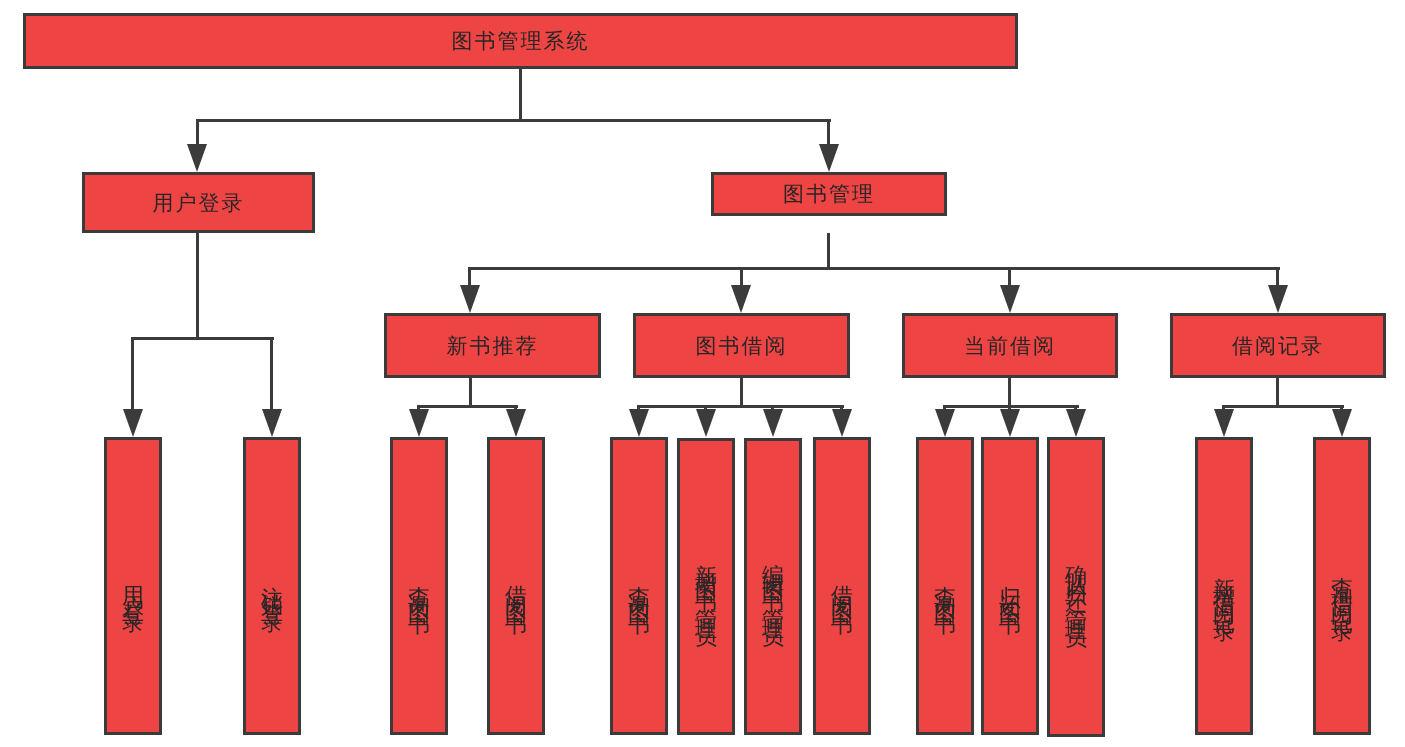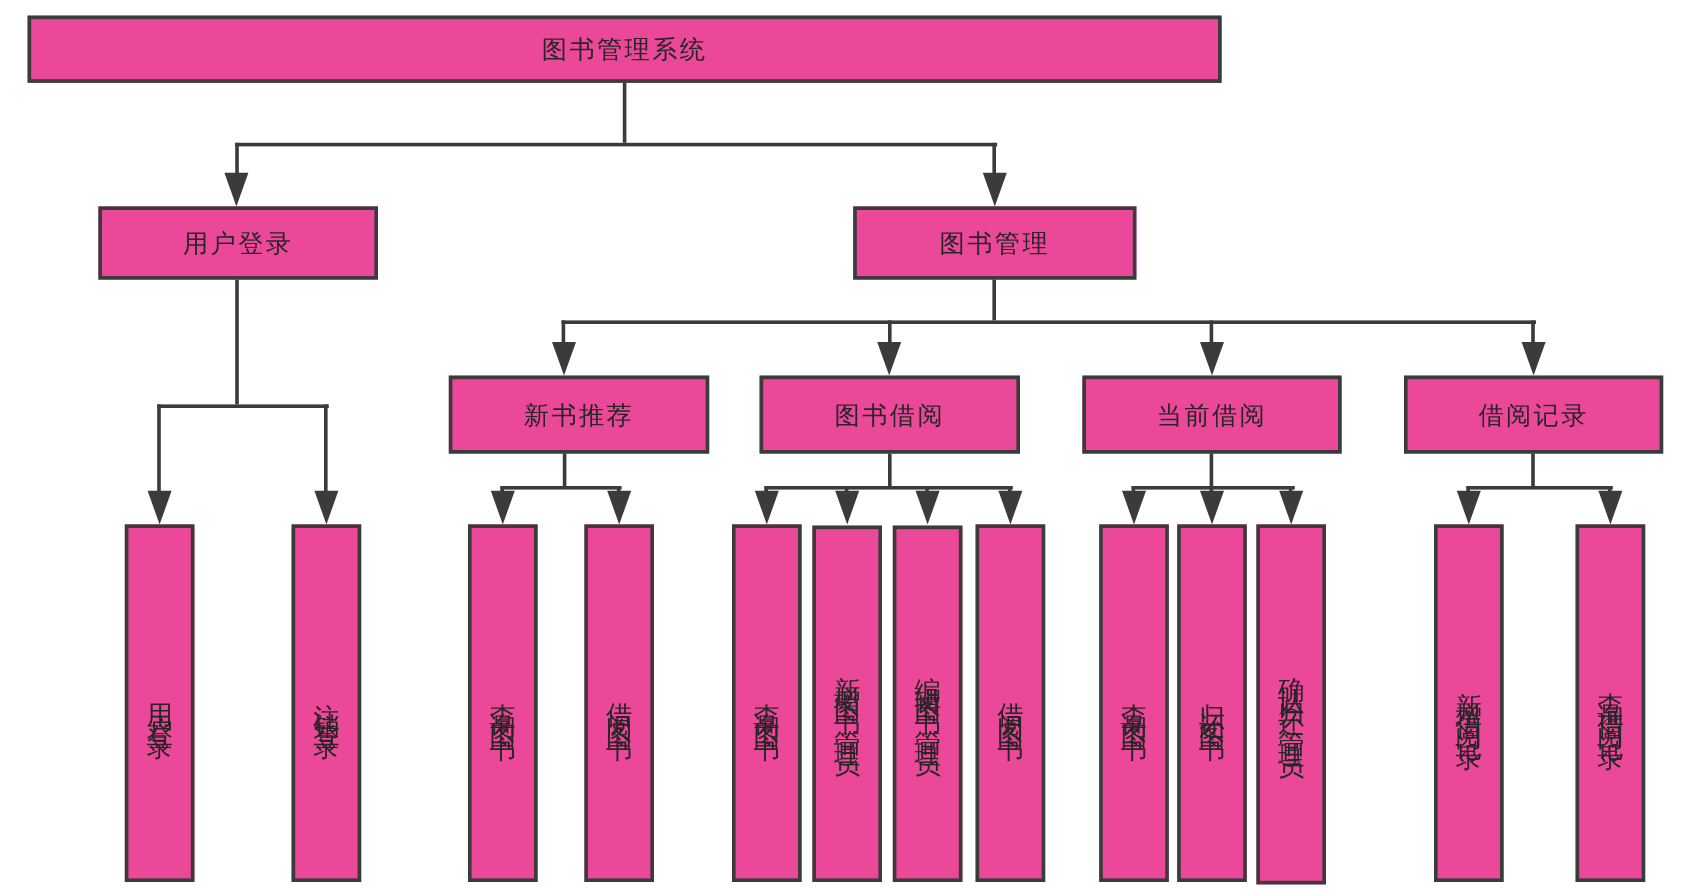--- a/index.html
+++ b/index.html
@@ -12,21 +12,21 @@
   .canvas{
     position:relative;
     width:1405px;height:747px;
     background:var(--bg);
     font-family:"Liberation Sans","DejaVu Sans",sans-serif;
     overflow:hidden;
   }
   .box{
     position:absolute;
     box-sizing:border-box;
-    background:#ec4899;
+    background:#ef4444;
     border:3px solid var(--line);
     display:flex;
     align-items:center;
     justify-content:center;
     color:var(--text);
   }
   .h-box span{
     font-size:21px;
     letter-spacing:2px;
     white-space:nowrap;
@@ -70,21 +70,21 @@
   <div class="vline" style="left:519px;top:69px;height:50px"></div>
   <div class="hline" style="left:196px;top:119px;width:635px"></div>
   <div class="vline" style="left:196px;top:119px;height:28px"></div>
   <div class="vline" style="left:827px;top:119px;height:28px"></div>
   <div class="arrow" style="left:187px;top:144px"></div>
   <div class="arrow" style="left:819px;top:144px"></div>
 
   <div class="box h-box" style="left:82px;top:172px;width:233px;height:61px">
     <span>用户登录</span>
   </div>
-  <div class="box h-box" style="left:711px;top:172px;width:236px;height:61px">
+  <div class="box h-box" style="left:711px;top:172px;width:236px;height:44px">
     <span>图书管理</span>
   </div>
 
   <div class="vline" style="left:196px;top:233px;height:104px"></div>
   <div class="hline" style="left:131px;top:337px;width:143px"></div>
   <div class="vline" style="left:131px;top:337px;height:74px"></div>
   <div class="vline" style="left:270px;top:337px;height:74px"></div>
   <div class="arrow" style="left:123px;top:409px"></div>
   <div class="arrow" style="left:262px;top:409px"></div>
 
@@ -92,21 +92,21 @@
   <div class="hline" style="left:468px;top:267px;width:812px"></div>
   <div class="vline" style="left:468px;top:267px;height:20px"></div>
   <div class="vline" style="left:740px;top:267px;height:20px"></div>
   <div class="vline" style="left:1008px;top:267px;height:20px"></div>
   <div class="vline" style="left:1276px;top:267px;height:20px"></div>
   <div class="arrow" style="left:460px;top:285px"></div>
   <div class="arrow" style="left:731px;top:285px"></div>
   <div class="arrow" style="left:1000px;top:285px"></div>
   <div class="arrow" style="left:1268px;top:285px"></div>
 
-  <div class="box h-box" style="left:374px;top:313px;width:217px;height:65px">
+  <div class="box h-box" style="left:384px;top:313px;width:217px;height:65px">
     <span>新书推荐</span>
   </div>
   <div class="box h-box" style="left:633px;top:313px;width:217px;height:65px">
     <span>图书借阅</span>
   </div>
   <div class="box h-box" style="left:902px;top:313px;width:216px;height:65px">
     <span>当前借阅</span>
   </div>
   <div class="box h-box" style="left:1170px;top:313px;width:216px;height:65px">
     <span>借阅记录</span>

